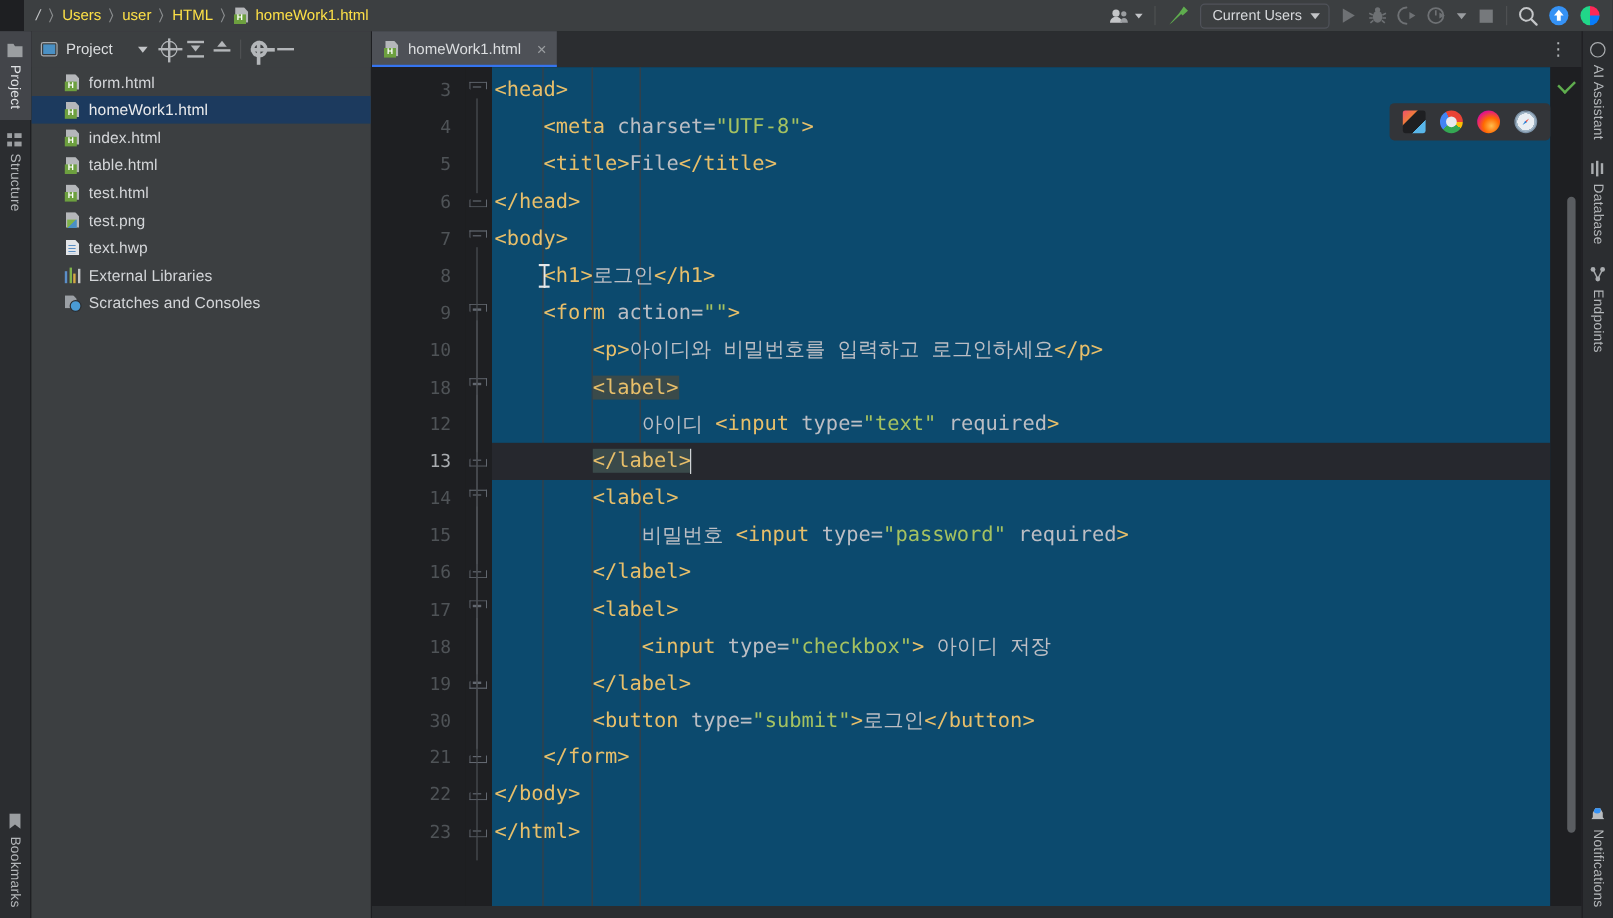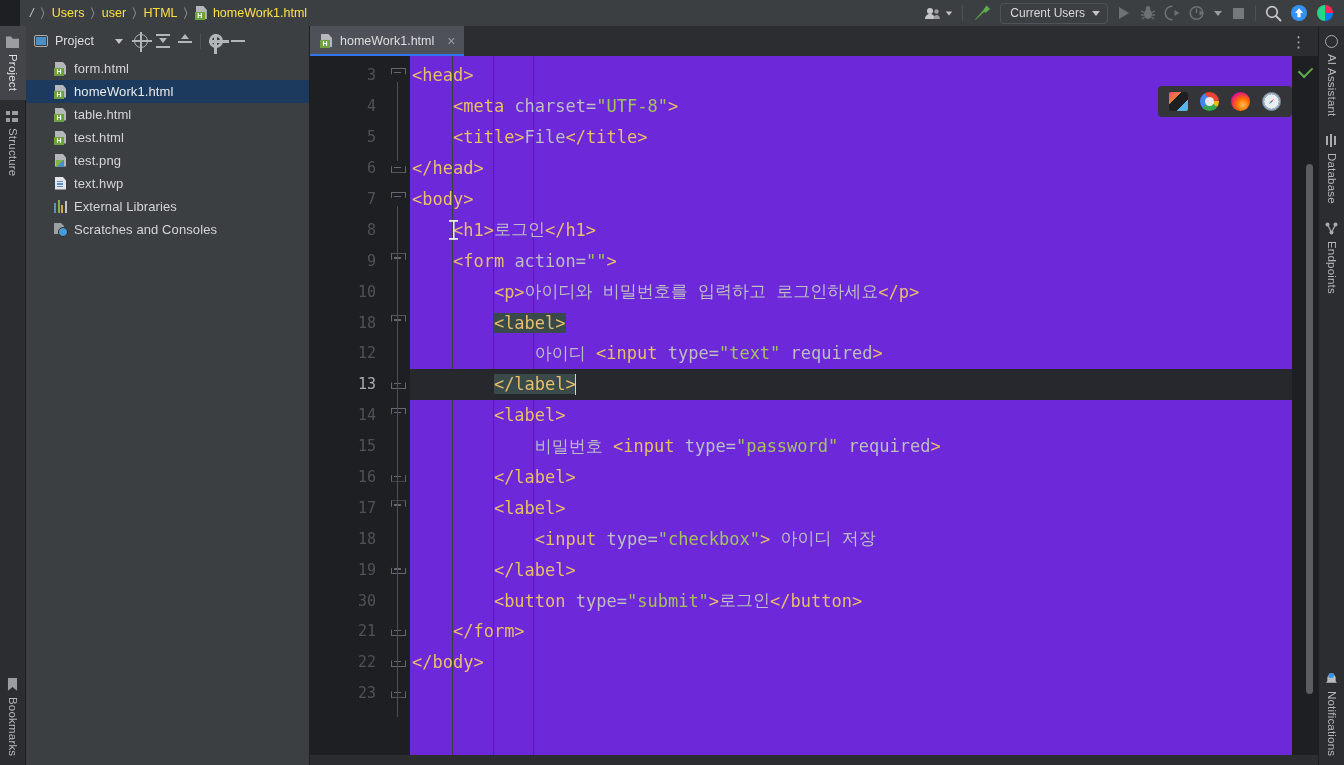--- a/index.html
+++ b/index.html
@@ -291,21 +291,21 @@
     clip-path: polygon(50% 0, 100% 45%, 100% 100%, 0 100%, 0 45%);
   }
   .fold-close::after {
     content: ""; position: absolute; left: 3px; top: 6px; width: 7px; height: 1.4px; background: #636870;
   }
   .fold-line {
     position: absolute; left: 9px; width: 1.3px; background: #4c5055;
   }
 
   .code-area {
-    flex: 1; position: relative; background: #6d28d9; padding-top: 4px;
+    flex: 1; position: relative; background: #0c4a6e; padding-top: 4px;
     overflow: hidden;
   }
   .cline {
     height: 30.9px; display: flex; align-items: center;
     font-family: "DejaVu Sans Mono", monospace;
     font-size: 17px; white-space: pre; letter-spacing: 0px;
     position: relative; padding-left: 2px;
   }
   .cline.current-line { background: #26282e; }
   .indent-guide {
@@ -531,20 +531,24 @@
           <div class="tree-row">
             <span class="html-file-icon"></span>
             <span class="tree-label">form.html</span>
           </div>
           <div class="tree-row selected">
             <span class="html-file-icon"></span>
             <span class="tree-label">homeWork1.html</span>
           </div>
           <div class="tree-row">
             <span class="html-file-icon"></span>
+            <span class="tree-label">index.html</span>
+          </div>
+          <div class="tree-row">
+            <span class="html-file-icon"></span>
             <span class="tree-label">table.html</span>
           </div>
           <div class="tree-row">
             <span class="html-file-icon"></span>
             <span class="tree-label">test.html</span>
           </div>
           <div class="tree-row">
             <span class="png-icon"></span>
             <span class="tree-label">test.png</span>
           </div>
@@ -671,20 +675,21 @@
             <div class="cline current-line"><span>        </span><span class="s-tag hl-pair">&lt;/label&gt;</span><span class="caret"></span></div>
             <div class="cline"><span>        </span><span class="s-tag">&lt;label&gt;</span></div>
             <div class="cline"><span>            </span><span class="s-txt">비밀번호 </span><span class="s-tag">&lt;input</span><span class="s-attr"> type=</span><span class="s-str">"password"</span><span class="s-attr"> required</span><span class="s-tag">&gt;</span></div>
             <div class="cline"><span>        </span><span class="s-tag">&lt;/label&gt;</span></div>
             <div class="cline"><span>        </span><span class="s-tag">&lt;label&gt;</span></div>
             <div class="cline"><span>            </span><span class="s-tag">&lt;input</span><span class="s-attr"> type=</span><span class="s-str">"checkbox"</span><span class="s-tag">&gt;</span><span class="s-txt"> 아이디 저장</span></div>
             <div class="cline"><span>        </span><span class="s-tag">&lt;/label&gt;</span></div>
             <div class="cline"><span>        </span><span class="s-tag">&lt;button</span><span class="s-attr"> type=</span><span class="s-str">"submit"</span><span class="s-tag">&gt;</span><span class="s-txt">로그인</span><span class="s-tag">&lt;/button&gt;</span></div>
             <div class="cline"><span>    </span><span class="s-tag">&lt;/form&gt;</span></div>
             <div class="cline"><span></span><span class="s-tag">&lt;/body&gt;</span></div>
+            <div class="cline"><span></span><span class="s-tag">&lt;/html&gt;</span></div>
             <div class="mouse-ibeam" style="top: 163.5px; left: 38.8px;"></div>
           </div>
 
         <div class="preview-bar">
           <span class="br-icon br-ij"></span>
           <span class="br-icon br-chrome"></span>
           <span class="br-icon br-firefox"></span>
           <span class="br-icon br-safari"></span>
         </div>
 

